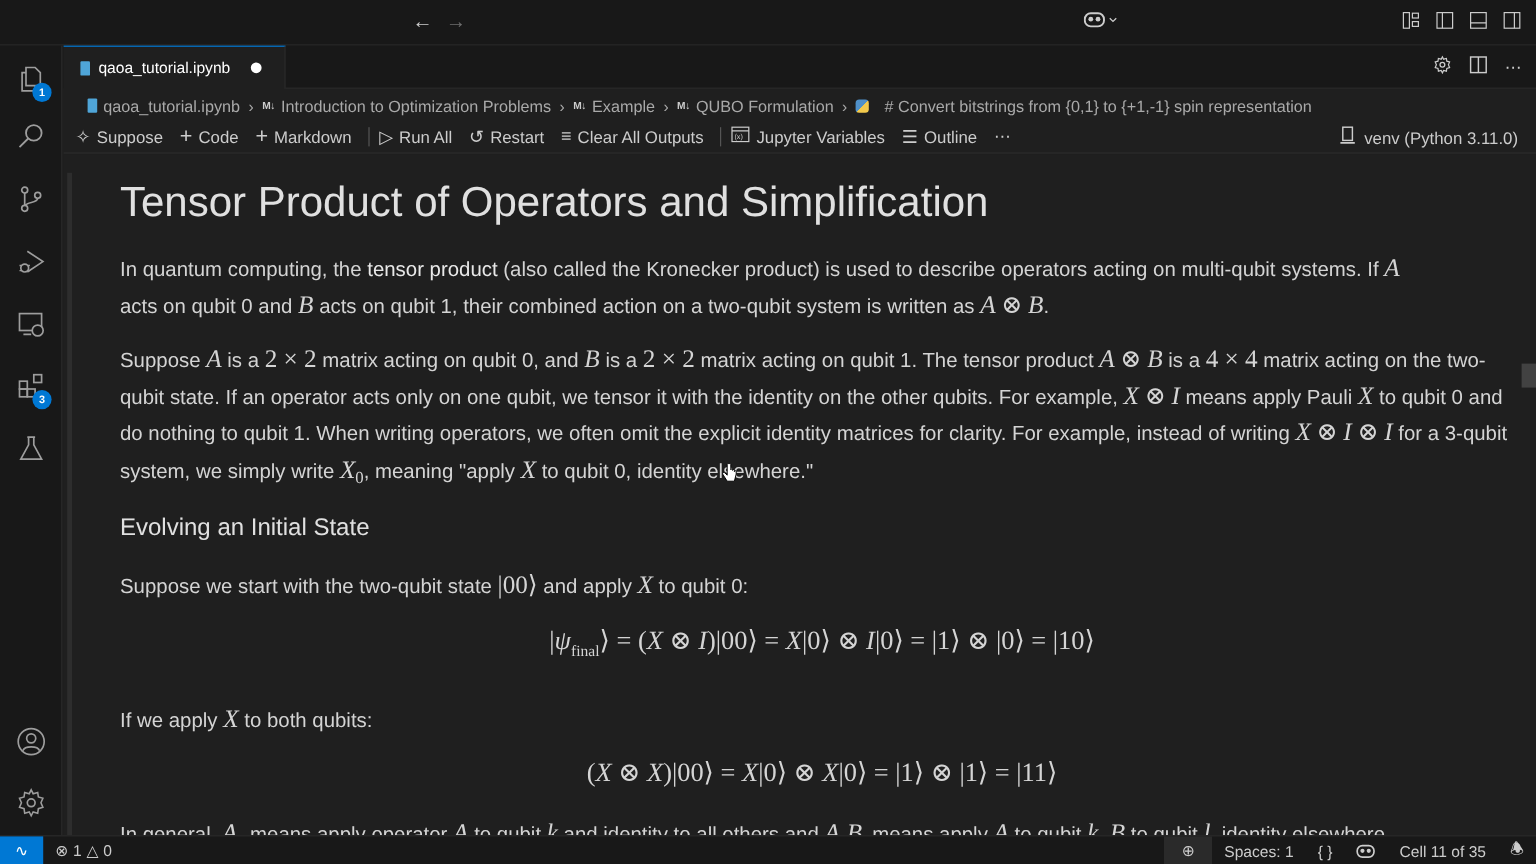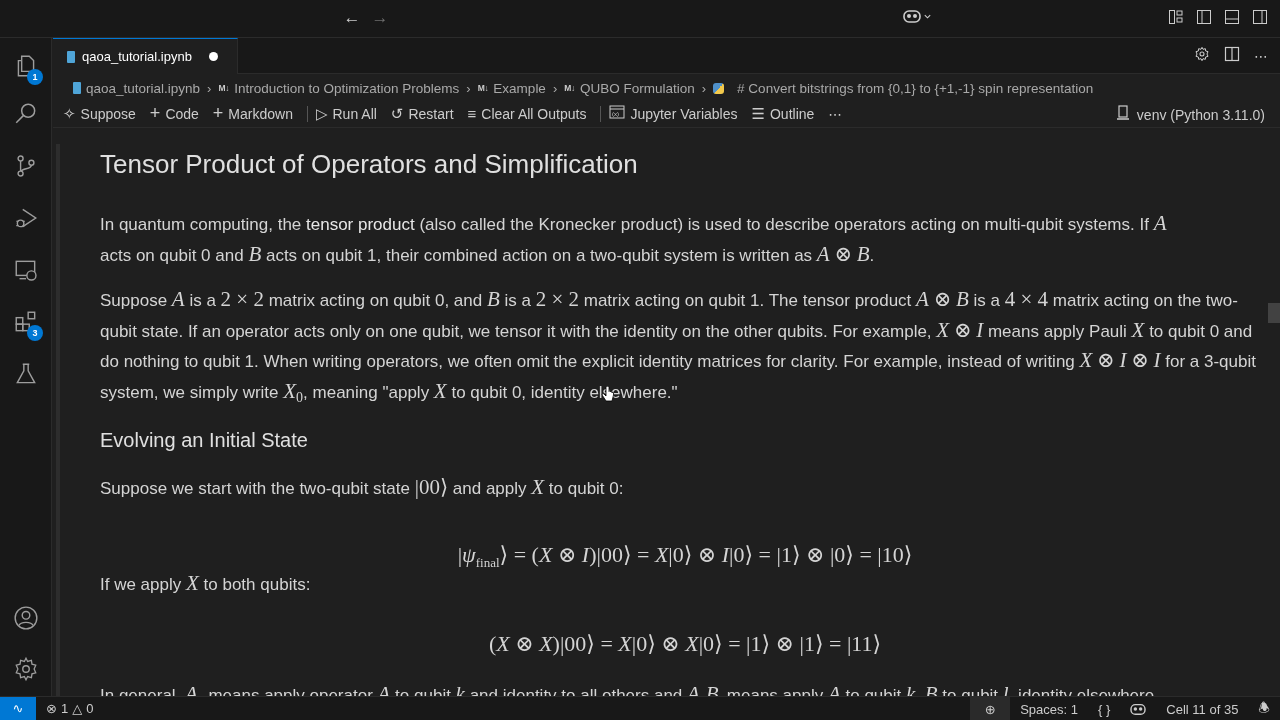--- a/index.html
+++ b/index.html
@@ -41,21 +41,21 @@
   .nb-toolbar { position: absolute; left: 53px; top: 100px; width: 1227px; height: 28px; display: flex; align-items: center; padding-left: 10px; font-size: 14px; color: #cccccc; border-bottom: 1px solid #2b2b2b; }
   .tb-btn { display: flex; align-items: center; gap: 5px; margin-right: 14px; white-space: nowrap; }
   .tb-sep { width: 1px; height: 16px; background: #555; margin: 0 8px 0 0; }
   .tb-icon { font-size: 15px; color: #cccccc; }
   .kernel { position: absolute; right: 15px; top: 5px; display: flex; align-items: center; gap: 7px; font-size: 14px; }
 
   
   .content { position: absolute; left: 53px; top: 129px; width: 1227px; height: 567px; background: #1f1f1f; overflow: hidden; }
   .cell-bar { position: absolute; left: 3px; top: 15px; width: 4px; height: 560px; background: #2d2d2d; }
   .cell { position: absolute; left: 47px; top: 0; width: 1170px; }
-  .md h2 { font-weight: normal; font-size: 26px; color: #e0e0e0; position: absolute; left: 0; white-space: nowrap; }
+  .md h2 { font-weight: normal; font-size: 35px; color: #e0e0e0; position: absolute; left: 0; white-space: nowrap; }
   .md p { position: absolute; left: 0; width: 1168px; font-size: 17px; line-height: 28.5px; color: #d4d4d4; }
   .math { font-family: "Liberation Serif", "DejaVu Serif", serif; font-style: italic; font-size: 21px; }
   .mrm { font-family: "Liberation Serif", "DejaVu Serif", serif; font-style: normal; font-size: 21px; }
   .display { position: absolute; left: 0; width: 1170px; text-align: center; font-family: "Liberation Serif", "DejaVu Serif", serif; font-size: 22px; color: #d4d4d4; white-space: nowrap; }
   .display i { font-style: italic; }
   sub { font-size: 13px; }
   b { font-weight: normal; color: #e8e8e8; }
 
   .scroll-thumb { position: absolute; right: 0; top: 174px; width: 12px; height: 20px; background: #424242; }
   .cursor { position: absolute; left: 548px; top: 257px; width: 14px; height: 20px; }
@@ -261,23 +261,23 @@
     <h2 style="top:20px">Tensor Product of Operators and Simplification</h2>
 
     <p style="top:80px"><span>In quantum computing, the </span><b>tensor product</b><span> (also called the Kronecker product) is used to describe operators acting on multi-qubit systems. If </span><span class="math">A</span><br><span> acts on qubit 0 and </span><span class="math">B</span><span> acts on qubit 1, their combined action on a two-qubit system is written as </span><span class="math">A</span> <span class="mrm">⊗</span> <span class="math">B</span>.</p>
 
     <p style="top:156px"><span>Suppose </span><span class="math">A</span><span> is a </span><span class="mrm">2 × 2</span><span> matrix acting on qubit 0, and </span><span class="math">B</span><span> is a </span><span class="mrm">2 × 2</span><span> matrix acting on qubit 1. The tensor product </span><span class="math">A</span> <span class="mrm">⊗</span> <span class="math">B</span><span> is a </span><span class="mrm">4 × 4</span><span> matrix acting on the two-qubit state. If an operator acts only on one qubit, we tensor it with the identity on the other qubits. For example, </span><span class="math">X</span> <span class="mrm">⊗</span> <span class="math">I</span><span> means apply Pauli </span><span class="math">X</span><span> to qubit 0 and do nothing to qubit 1. When writing operators, we often omit the explicit identity matrices for clarity. For example, instead of writing </span><span class="math">X</span> <span class="mrm">⊗</span> <span class="math">I</span> <span class="mrm">⊗</span> <span class="math">I</span><span> for a 3-qubit system, we simply write </span><span class="math">X</span><sub class="mrm" style="font-size:14px">0</sub><span>, meaning "apply </span><span class="math">X</span><span> to qubit 0, identity elsewhere."</span></p>
 
     <h2 style="top:300px;font-size:20px">Evolving an Initial State</h2>
 
     <p style="top:344px"><span>Suppose we start with the two-qubit state </span><span class="mrm">|00⟩</span><span> and apply </span><span class="math">X</span><span> to qubit 0:</span></p>
 
-    <div class="display" style="top:413px">|<i>ψ</i><sub>final</sub>⟩ = (<i>X</i> ⊗ <i>I</i>)|00⟩ = <i>X</i>|0⟩ ⊗ <i>I</i>|0⟩ = |1⟩ ⊗ |0⟩ = |10⟩</div>
-
-    <p style="top:440px"><span>If we apply </span><span class="math">X</span><span> to both qubits:</span></p>
+    <div class="display" style="top:392px">|<i>ψ</i><sub>final</sub>⟩ = (<i>X</i> ⊗ <i>I</i>)|00⟩ = <i>X</i>|0⟩ ⊗ <i>I</i>|0⟩ = |1⟩ ⊗ |0⟩ = |10⟩</div>
+
+    <p style="top:456px"><span>If we apply </span><span class="math">X</span><span> to both qubits:</span></p>
 
     <div class="display" style="top:502px">(<i>X</i> ⊗ <i>X</i>)|00⟩ = <i>X</i>|0⟩ ⊗ <i>X</i>|0⟩ = |1⟩ ⊗ |1⟩ = |11⟩</div>
 
     <p style="top:551px;white-space:nowrap">In general, <span class="math">A<sub>k</sub></span> means apply operator <span class="math">A</span> to qubit <span class="math">k</span> and identity to all others and <span class="math">A<sub>k</sub>B<sub>l</sub></span> means apply <span class="math">A</span> to qubit <span class="math">k</span>, <span class="math">B</span> to qubit <span class="math">l</span>, identity elsewhere</p>
   </div>
 
   <div class="scroll-thumb"></div>
   <svg class="cursor" viewBox="0 0 14 20">
       <path d="M5 1 V10 L3 8 C2 7 0.5 8 1.5 9.5 L5 15 H11 L12.5 9 V7 C12.5 6 11 6 11 7 V6 C11 5 9.5 5 9.5 6 V5.5 C9.5 4.5 8 4.5 8 5.5 V1 C8 0 5 0 5 1 Z" fill="#fff" stroke="#000" stroke-width="0.8"></path>
     </svg>

